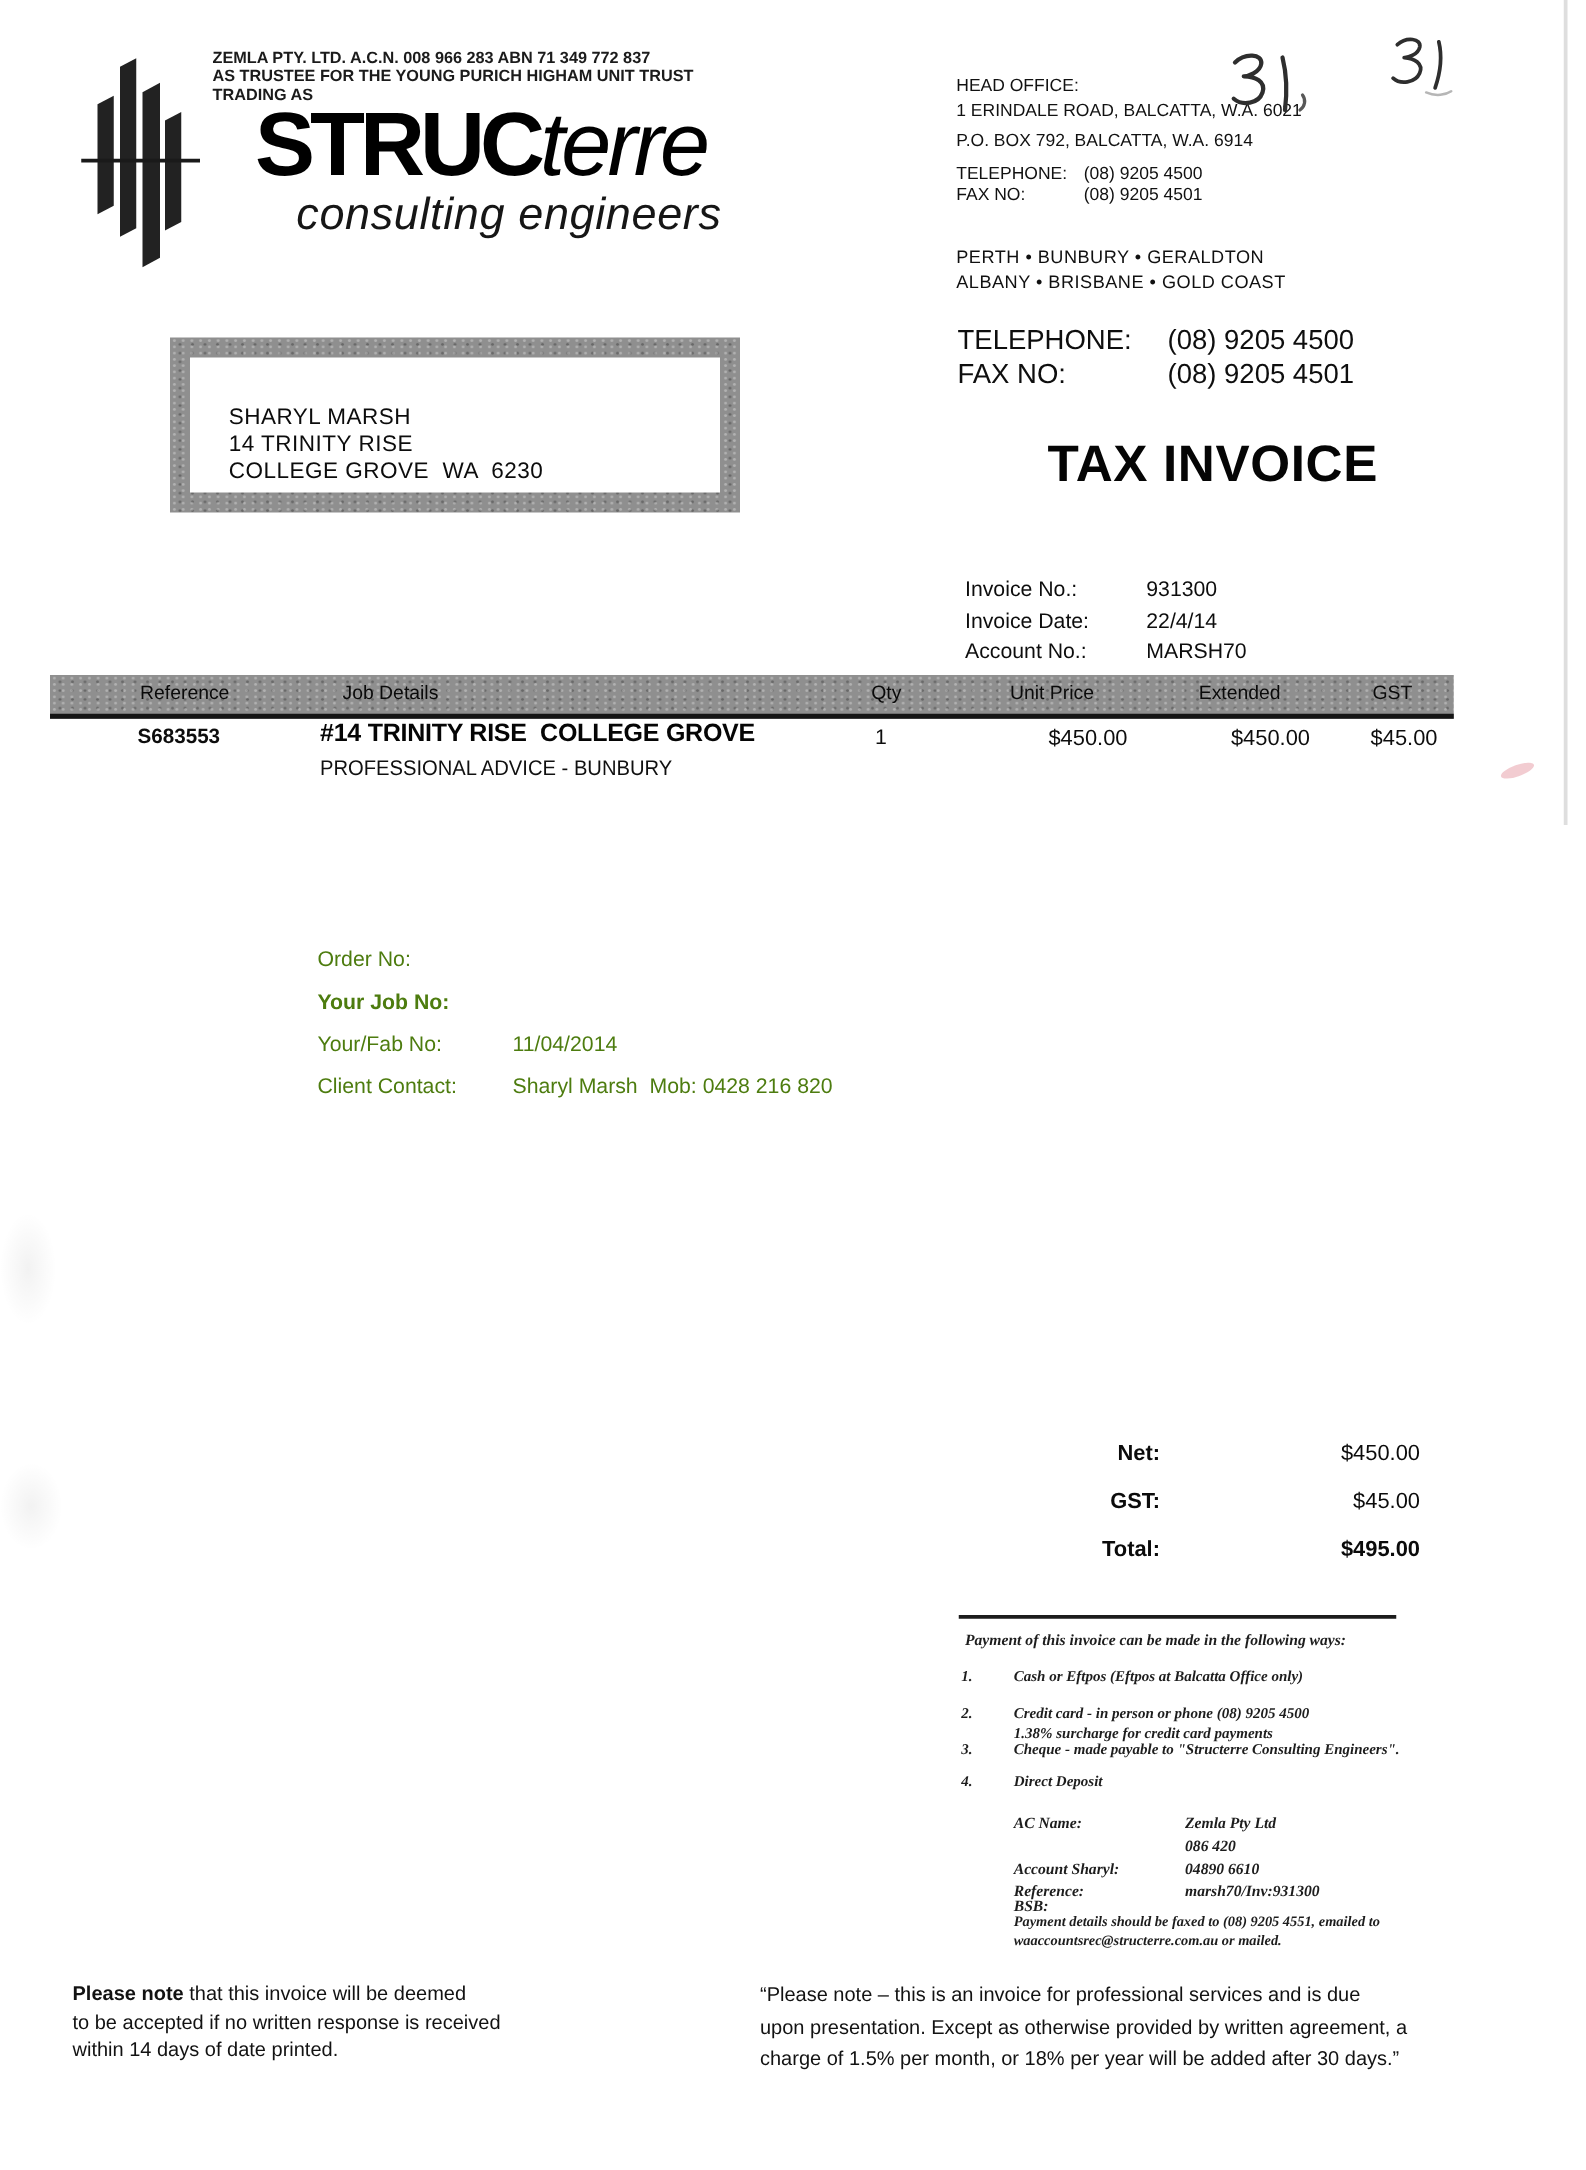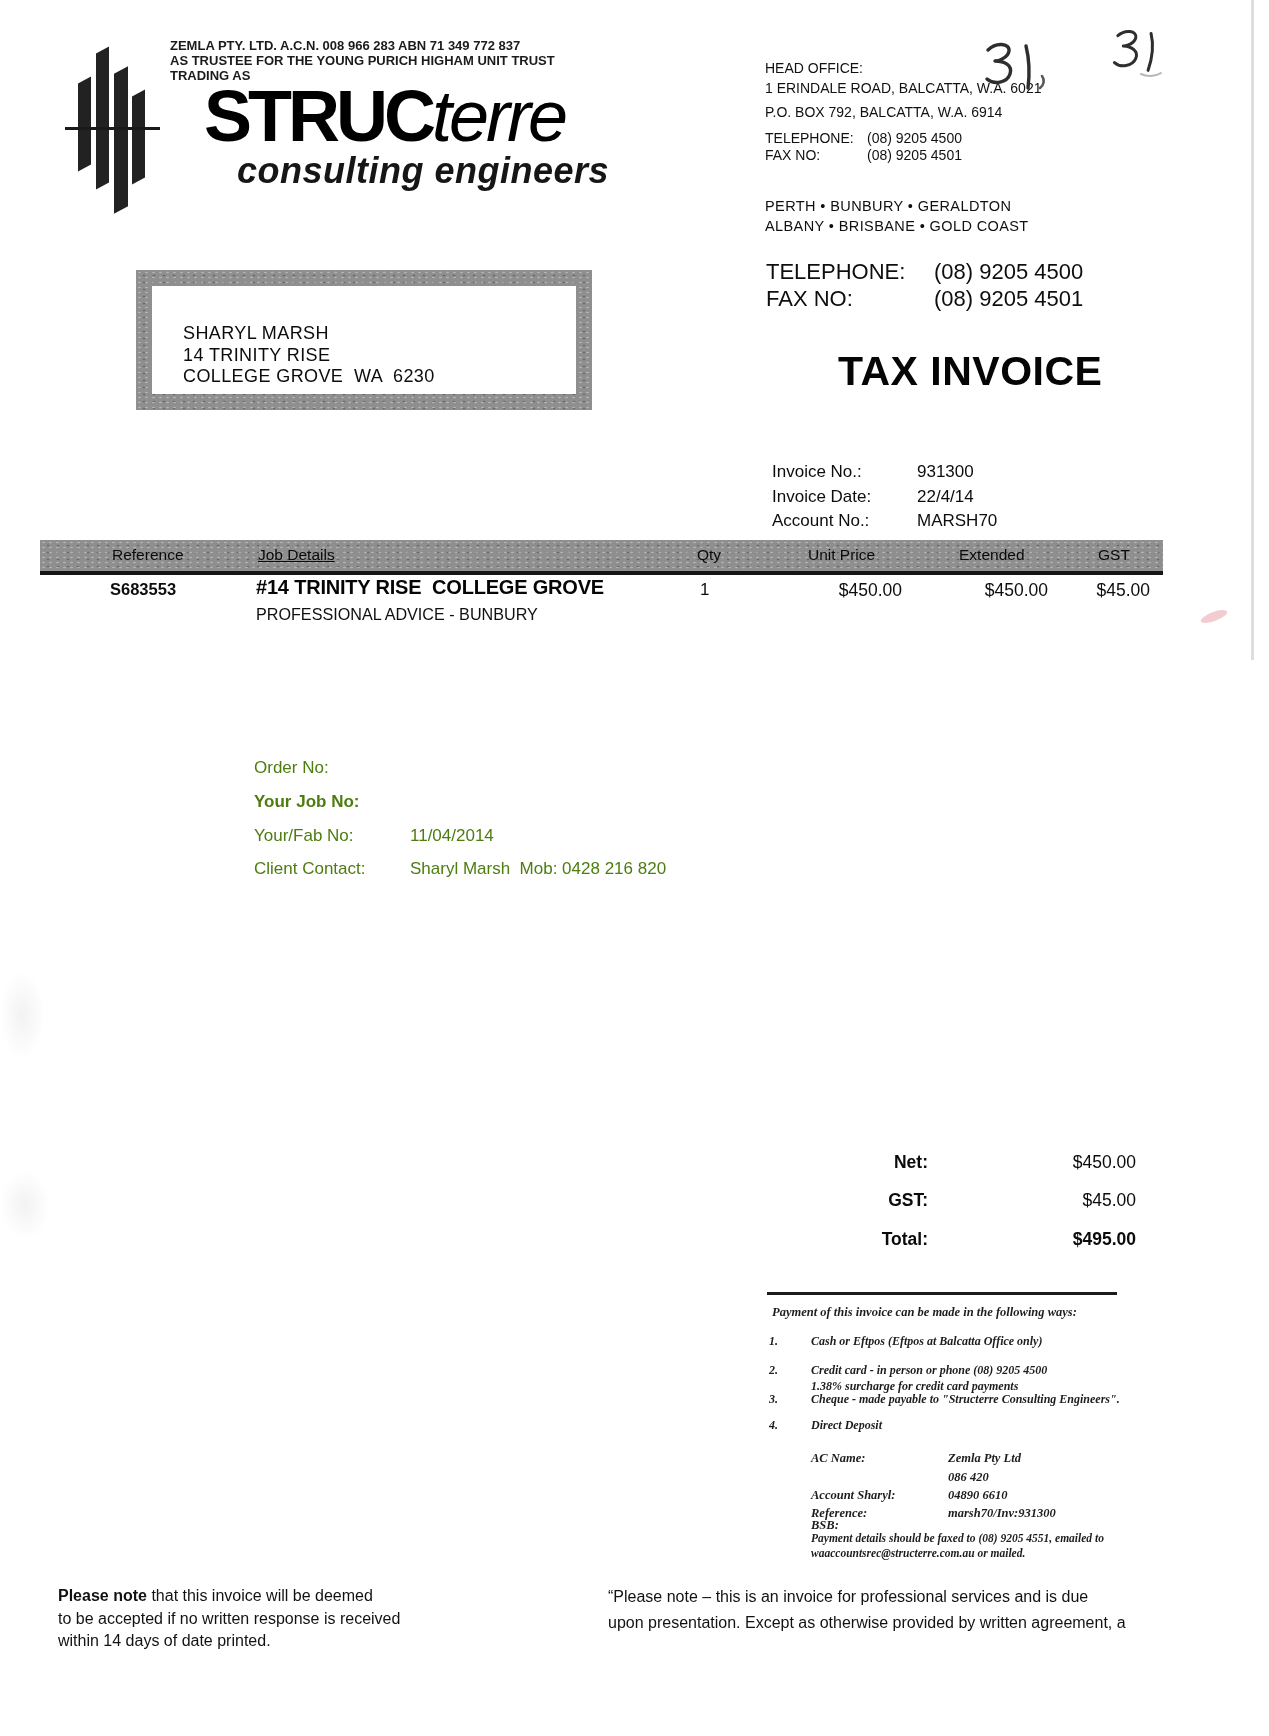--- a/index.html
+++ b/index.html
@@ -13,21 +13,21 @@
   .nowrap{white-space:nowrap;}
   .b{font-weight:700;}
   
   .logo-bar{position:absolute;background:#222;transform:skewY(-28deg);}
   .logo-line{position:absolute;background:#1a1a1a;}
   
   .trust{font-size:13px;font-weight:700;line-height:15px;letter-spacing:0;color:#1b1b1b;}
   .brand{font-size:72px;line-height:72px;white-space:nowrap;color:#000000;margin-left:44px;}
   .brand .bold{font-weight:700;letter-spacing:-4px;}
   .brand .light{font-style:italic;font-weight:400;letter-spacing:-3px;}
-  .tagline{font-size:36px;font-style:italic;font-weight:700;letter-spacing:0.5px;color:#161616;}
+  .tagline{font-size:36px;font-style:italic;font-weight:400;letter-spacing:0.5px;color:#161616;}
   .ho{font-size:14px;line-height:17px;color:#111;}
   .ho-row .lab{display:inline-block;width:102px;}
   .branches{font-size:14.5px;line-height:20px;letter-spacing:0.4px;color:#101010;}
   .bigcontact{font-size:22px;line-height:27px;color:#0e0e0e;}
   .bigcontact .lab{display:inline-block;width:168px;}
   .title{font-size:41px;font-weight:700;letter-spacing:0.5px;color:#050505;}
   .meta{font-size:17px;line-height:20px;color:#0d0d0d;}
   .meta .lab{display:inline-block;width:145px;}
   
   .mottle{
@@ -152,21 +152,21 @@
     <div style="position:absolute;left:0;top:25px;" class="nowrap">
       <span class="lab">Invoice Date:</span><span>22/4/14</span>
     </div>
     <div style="position:absolute;left:0;top:49px;" class="nowrap">
       <span class="lab">Account No.:</span><span>MARSH70</span>
     </div>
   </div>
 
   <div class="abs mottle thead" style="left:40px;top:540px;width:1123px;height:31px;">
     <span class="th" style="left:72px;">Reference</span>
-    <span class="th" style="left:218px;text-decoration:underline;">Job Details</span>
+    <span class="th" style="left:234px;">Job Details</span>
     <span class="th" style="left:657px;">Qty</span>
     <span class="th" style="left:768px;">Unit Price</span>
     <span class="th" style="left:919px;">Extended</span>
     <span class="th" style="left:1058px;">GST</span>
   </div>
 
   <div>
     <span class="cell b" style="left:110px;top:580px;font-size:16.5px;">S683553</span>
     <span class="cell job1 pre" style="left:256px;top:576px;">#14 TRINITY RISE  COLLEGE GROVE</span>
     <span class="cell" style="left:256px;top:605px;"><span class="job2">PROFESSIONAL ADVICE - BUNBURY</span></span>
@@ -230,20 +230,21 @@
   <div class="abs pay pay-note" style="left:811px;top:1531px;width:330px;">Payment details should be faxed to (08) 9205 4551, emailed to waaccountsrec@structerre.com.au or mailed.</div>
 
   <div class="abs fnote" style="left:58px;top:1585px;width:440px;">
     <div><span class="b">Please note</span><span> that this invoice will be deemed</span></div>
     <div>to be accepted if no written response is received</div>
     <div>within 14 days of date printed.</div>
   </div>
   <div class="abs fnote-r" style="left:608px;top:1584px;width:540px;">
     <div>“Please note – this is an invoice for professional services and is due</div>
     <div>upon presentation. Except as otherwise provided by written agreement, a</div>
+    <div>charge of 1.5% per month, or 18% per year will be added after 30 days.”</div>
   </div>
 
   <div class="edge-line"></div>
   <div class="pink-mark"></div>
   <div class="smudge" style="left:0;top:970px;width:45px;height:90px;"></div>
   <div class="smudge" style="left:0;top:1170px;width:50px;height:70px;"></div>
 
 </div>
 
 </body></html>

